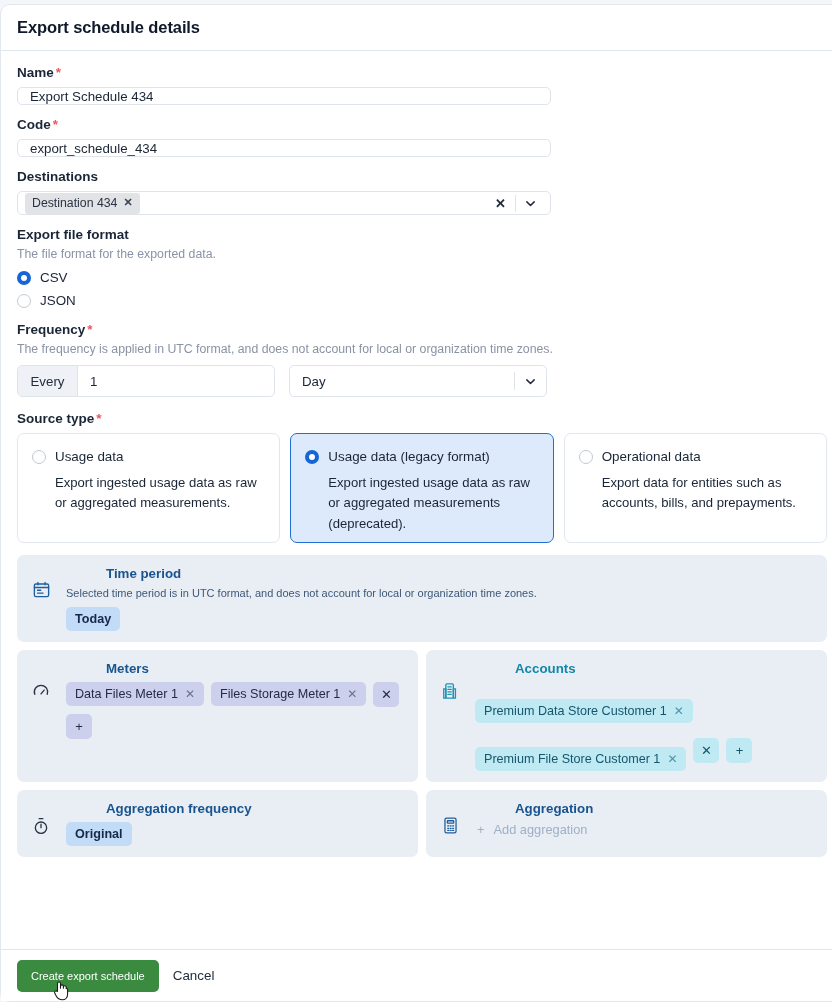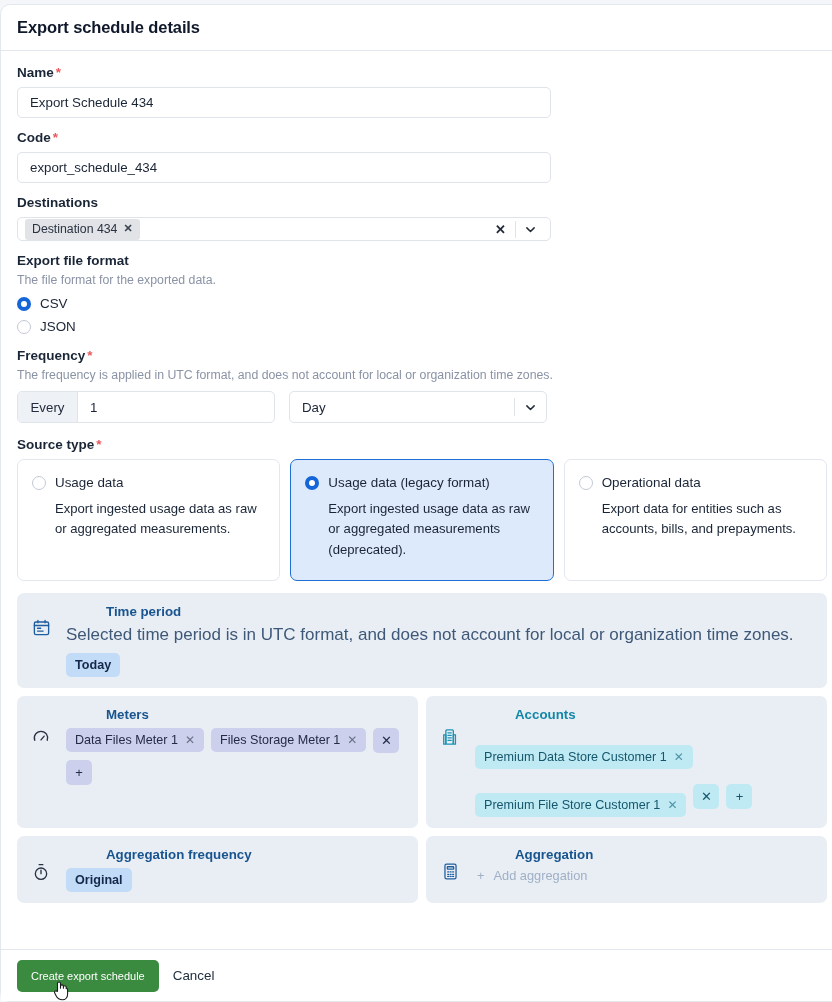--- a/index.html
+++ b/index.html
@@ -30,21 +30,21 @@
 
   .field { margin-bottom: 12px; }
   .label {
     font-size: 13.5px; font-weight: 700; color: #1a2536;
     display: block; margin-bottom: 7px;
   }
   .label .req { color: #e8595e; font-weight: 700; margin-left: 2px; }
   .helper { font-size: 12.3px; color: #8a93a5; margin: -2px 0 9px 0; }
 
   .input {
-    width: 534px; height: 31px;
+    width: 534px; height: 18px;
     border: 1px solid #dfe3ea; border-radius: 5px;
     background: #fff; font-size: 13.3px; color: #1a2536;
     padding: 0 12px; line-height: 29px;
     display: flex; align-items: center;
   }
 
   
   .multiselect {
     width: 534px; height: 24px;
     border: 1px solid #dfe3ea; border-radius: 5px; background: #fff;
@@ -93,39 +93,39 @@
   }
   .freq-select .sel-actions { margin-left: auto; display: flex; align-items: center; }
   .sel-sep { width: 1px; height: 18px; background: #dfe3ea; }
   .sel-caret { padding: 0 9px 0 9px; display: flex; align-items: center; }
 
   
   .src-grid { display: flex; gap: 10px; margin-top: 2px; }
   .src-card {
     width: 264px; min-height: 104px;
     border: 1px solid #e2e6ee; border-radius: 7px; background: #fff;
-    padding: 15px 14px 20px 14px;
+    padding: 15px 14px 8px 14px;
   }
   .src-card.selected { background: #ddeafc; border: 1.6px solid #1f6fd6; }
   .src-head { display: flex; align-items: center; gap: 9px; margin-bottom: 9px; }
   .src-title { font-size: 13.4px; color: #1a2536; }
   .src-desc { font-size: 13.1px; color: #1a2536; line-height: 1.55; padding-left: 23px; }
 
   
   .panels { margin-top: 12px; }
   .panel {
     background: #e9eef4; border-radius: 7px;
     display: flex; align-items: flex-start; padding: 11px 13px 11px 13px; gap: 14px;
   }
   .panel-icon { width: 22px; flex: none; display: flex; align-items: center; justify-content: center; padding-top: 12px; }
   .panel-body { flex: 1; min-width: 0; }
   .panel-title { font-size: 13.3px; font-weight: 700; margin-bottom: 6px; margin-left: 40px; }
   .panel-title.blue { color: #18548f; }
   .panel-title.cyan { color: #1287a8; }
-  .panel-desc { font-size: 17px; color: #3e5878; margin-bottom: 8px; }
+  .panel-desc { font-size: 11px; color: #3e5878; margin-bottom: 8px; }
   .chipline { display: flex; flex-wrap: wrap; gap: 7px; align-items: center; }
   .chip {
     border-radius: 5px; font-size: 12.6px; font-weight: 700;
     padding: 5px 9px; display: flex; align-items: center; gap: 7px;
   }
   .chip.today { background: #c2dbf6; color: #15294a; }
   .chip.orig  { background: #c2dbf6; color: #15294a; }
   .chip.meter { background: #ccd0ec; color: #242b45; font-weight: 400; }
   .chip.acct  { background: #bfeaf4; color: #15566b; font-weight: 400; margin-top: 17px; }
   .chip .cx { color: #6a7187; font-size: 12px; cursor: pointer; }

